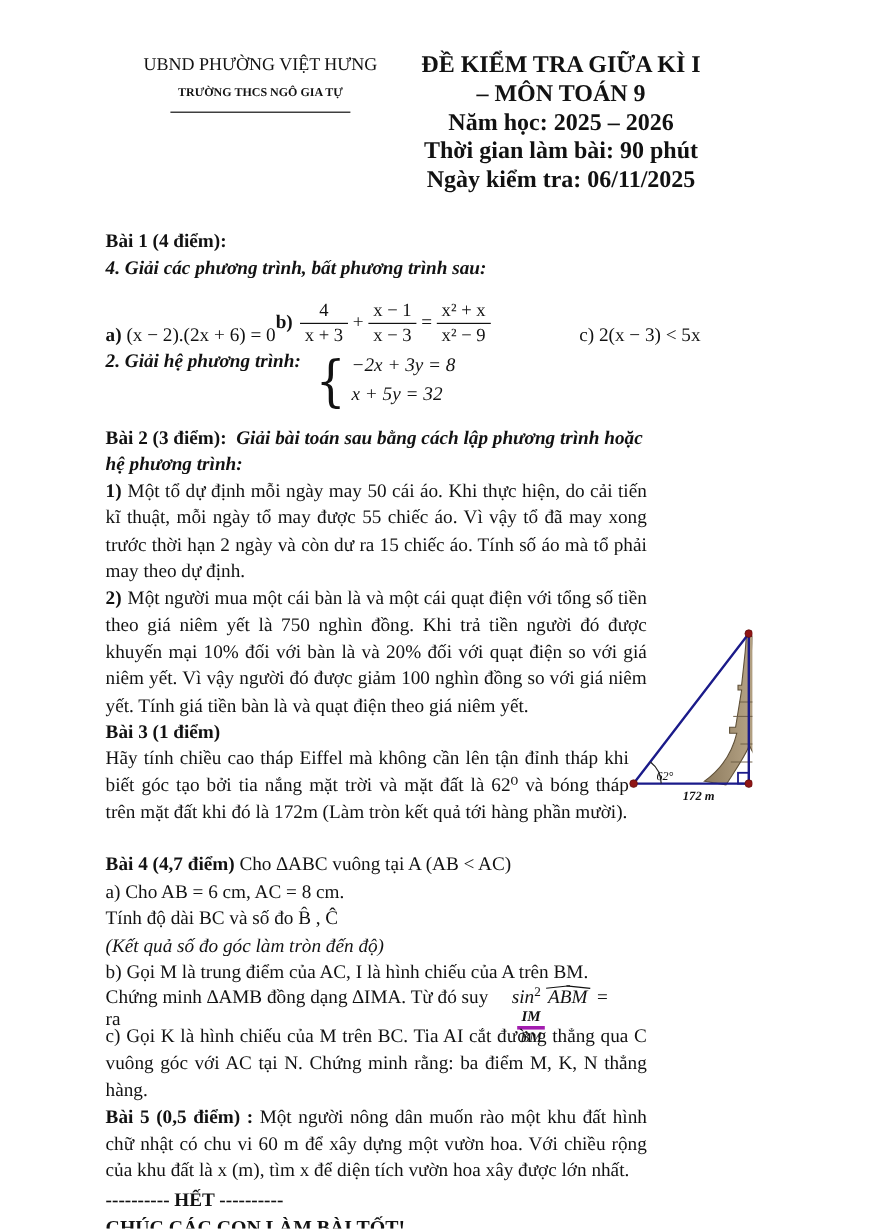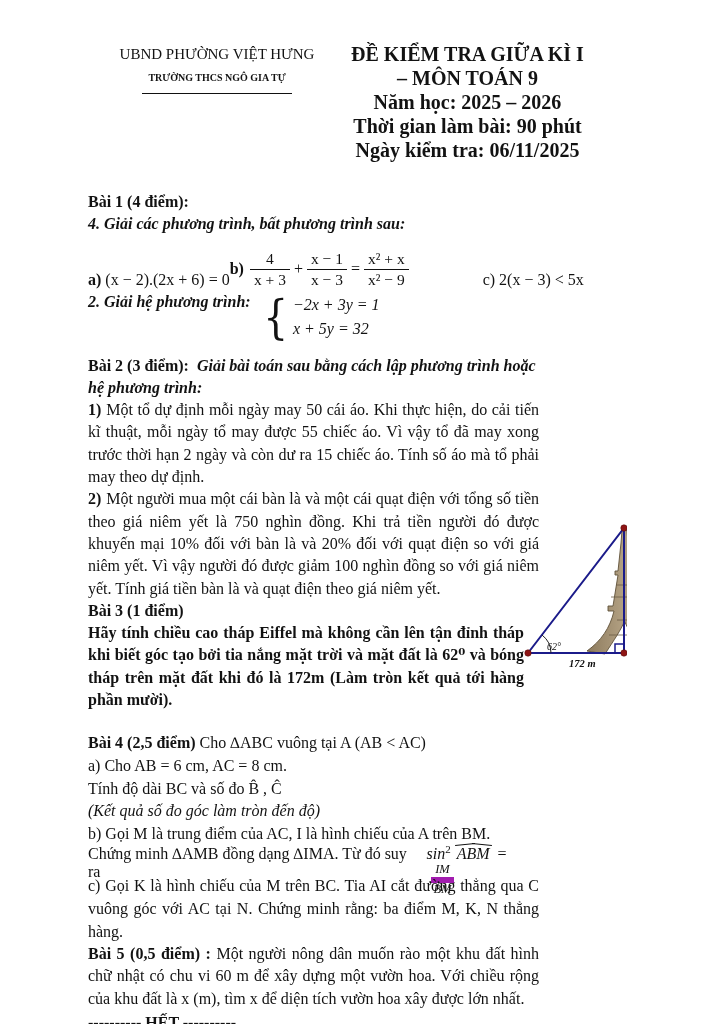--- a/index.html
+++ b/index.html
@@ -29,34 +29,34 @@
   .eq-c{margin-left:72px;}
   .frac{display:inline-block;text-align:center;vertical-align:middle;font-size:15.5px;line-height:1.15;margin:0 2px;}
   .frac .num{display:block;border-bottom:1.2px solid #111;padding:0 4px 1px;}
   .frac .den{display:block;padding:1px 4px 0;}
   .op{margin:0 2px;}
   .sysrow{display:flex;align-items:flex-start;margin:2px 0 10px;height:52px;}
   .brace{font-size:46px;font-weight:300;line-height:48px;margin:0 3px 0 10px;
          font-family:"DejaVu Serif",serif;transform:scaleX(.85);}
   .sysstack{line-height:24px;}
   
-  .p3text{width:436px;font-weight:bold;}
+  .p3text{width:436px;}
   
   .figure{position:absolute;left:521px;top:485px;}
   .figlabel{font-family:"Liberation Serif","DejaVu Serif",serif;}
   
   .line{line-height:22.6px;}
   .sinline{display:flex;height:30px;}
   .widehat{position:relative;display:inline-block;font-style:italic;padding:0 2px;margin-left:4px;}
   .widehat::before,.widehat::after{content:"";position:absolute;top:-2.5px;height:1.4px;background:#111;width:53%;}
   .widehat::before{left:0;transform:rotate(-6deg);transform-origin:right center;}
   .widehat::after{right:0;transform:rotate(6deg);transform-origin:left center;}
   sup.s2{font-size:11px;vertical-align:6px;line-height:0;}
   .sfrac{display:inline-block;text-align:center;font-size:12.5px;font-style:italic;line-height:1.1;margin-left:5px;vertical-align:middle;}
-  .sfrac .num{display:block;border-bottom:6px solid #a21caf;padding:0 2px;}
+  .sfrac .num{display:block;border-bottom:3px solid #a21caf;padding:0 2px;font-weight:bold;}
   .sfrac .den{display:block;padding:0 2px;}
   .sin-it{font-style:italic;}
   
   .center{text-align:left;}
   .footer1{margin-top:2px;font-weight:bold;}
   .footer2{font-weight:bold;font-size:16.5px;}
 </style>
 </head>
 <body>
 
@@ -98,39 +98,39 @@
               <span class="num">x² + x</span>
               <span class="den">x² − 9</span>
             </span>
         </span>
         <span class="eq eq-c"><span>c)</span> <span>2(x − 3) &lt; 5x</span></span>
       </div>
       <div class="sysrow">
         <span class="bi">2. Giải hệ phương trình:</span>
         <span class="brace">{</span>
         <span class="sysstack i">
-          <span style="display:block">−2x + 3y = 1</span>
+          <span style="display:block">−2x + 3y = 8</span>
           <span style="display:block">x + 5y = 32</span>
         </span>
       </div>
     </div>
 
     <div>
       <p><span class="b">Bài 2 (3 điểm):</span>&nbsp; <span class="bi">Giải bài toán sau bằng cách lập phương trình hoặc hệ phương trình:</span></p>
       <p class="just"><span class="plabel">1)</span><span>Một tổ dự định mỗi ngày may 50 cái áo. Khi thực hiện, do cải tiến kĩ thuật, mỗi ngày tổ may được 55 chiếc áo. Vì vậy tổ đã may xong trước thời hạn 2 ngày và còn dư ra 15 chiếc áo. Tính số áo mà tổ phải may theo dự định.</span></p>
       <p class="just"><span class="plabel">2)</span><span>Một người mua một cái bàn là và một cái quạt điện với tổng số tiền theo giá niêm yết là 750 nghìn đồng. Khi trả tiền người đó được khuyến mại 10% đối với bàn là và 20% đối với quạt điện so với giá niêm yết. Vì vậy người đó được giảm 100 nghìn đồng so với giá niêm yết. Tính giá tiền bàn là và quạt điện theo giá niêm yết.</span></p>
     </div>
 
     <div>
       <p class="b">Bài 3 (1 điểm)</p>
       <p class="just p3text">Hãy tính chiều cao tháp Eiffel mà không cần lên tận đỉnh tháp khi biết góc tạo bởi tia nắng mặt trời và mặt đất là 62⁰ và bóng tháp trên mặt đất khi đó là 172m (Làm tròn kết quả tới hàng phần mười).</p>
     </div>
 
     <div style="margin-top:21px">
-      <p class="line"><span class="b">Bài 4 (2,5 điểm)</span> <span>Cho ∆ABC vuông tại A (AB &lt; AC)</span></p>
+      <p class="line"><span class="b">Bài 4 (4,7 điểm)</span> <span>Cho ∆ABC vuông tại A (AB &lt; AC)</span></p>
       <p class="line">a) Cho AB  =  6 cm, AC  =  8 cm.</p>
       <p class="line">Tính độ dài BC và số đo B̂ , Ĉ</p>
       <p class="line i">(Kết quả số đo góc làm tròn đến độ)</p>
       <p class="line">b) Gọi M là trung điểm của AC, I là hình chiếu của A trên BM.</p>
       <div class="sinline">
         <span>Chứng minh ∆AMB đồng dạng ∆IMA. Từ đó suy ra</span>
         <span style="margin-left:5px"><span class="sin-it">sin</span><sup class="s2">2</sup><span class="widehat">ABM</span>
           <span class="op">=</span>
           <span class="sfrac"><span class="num">IM</span><span class="den">BM</span></span>
         </span>

